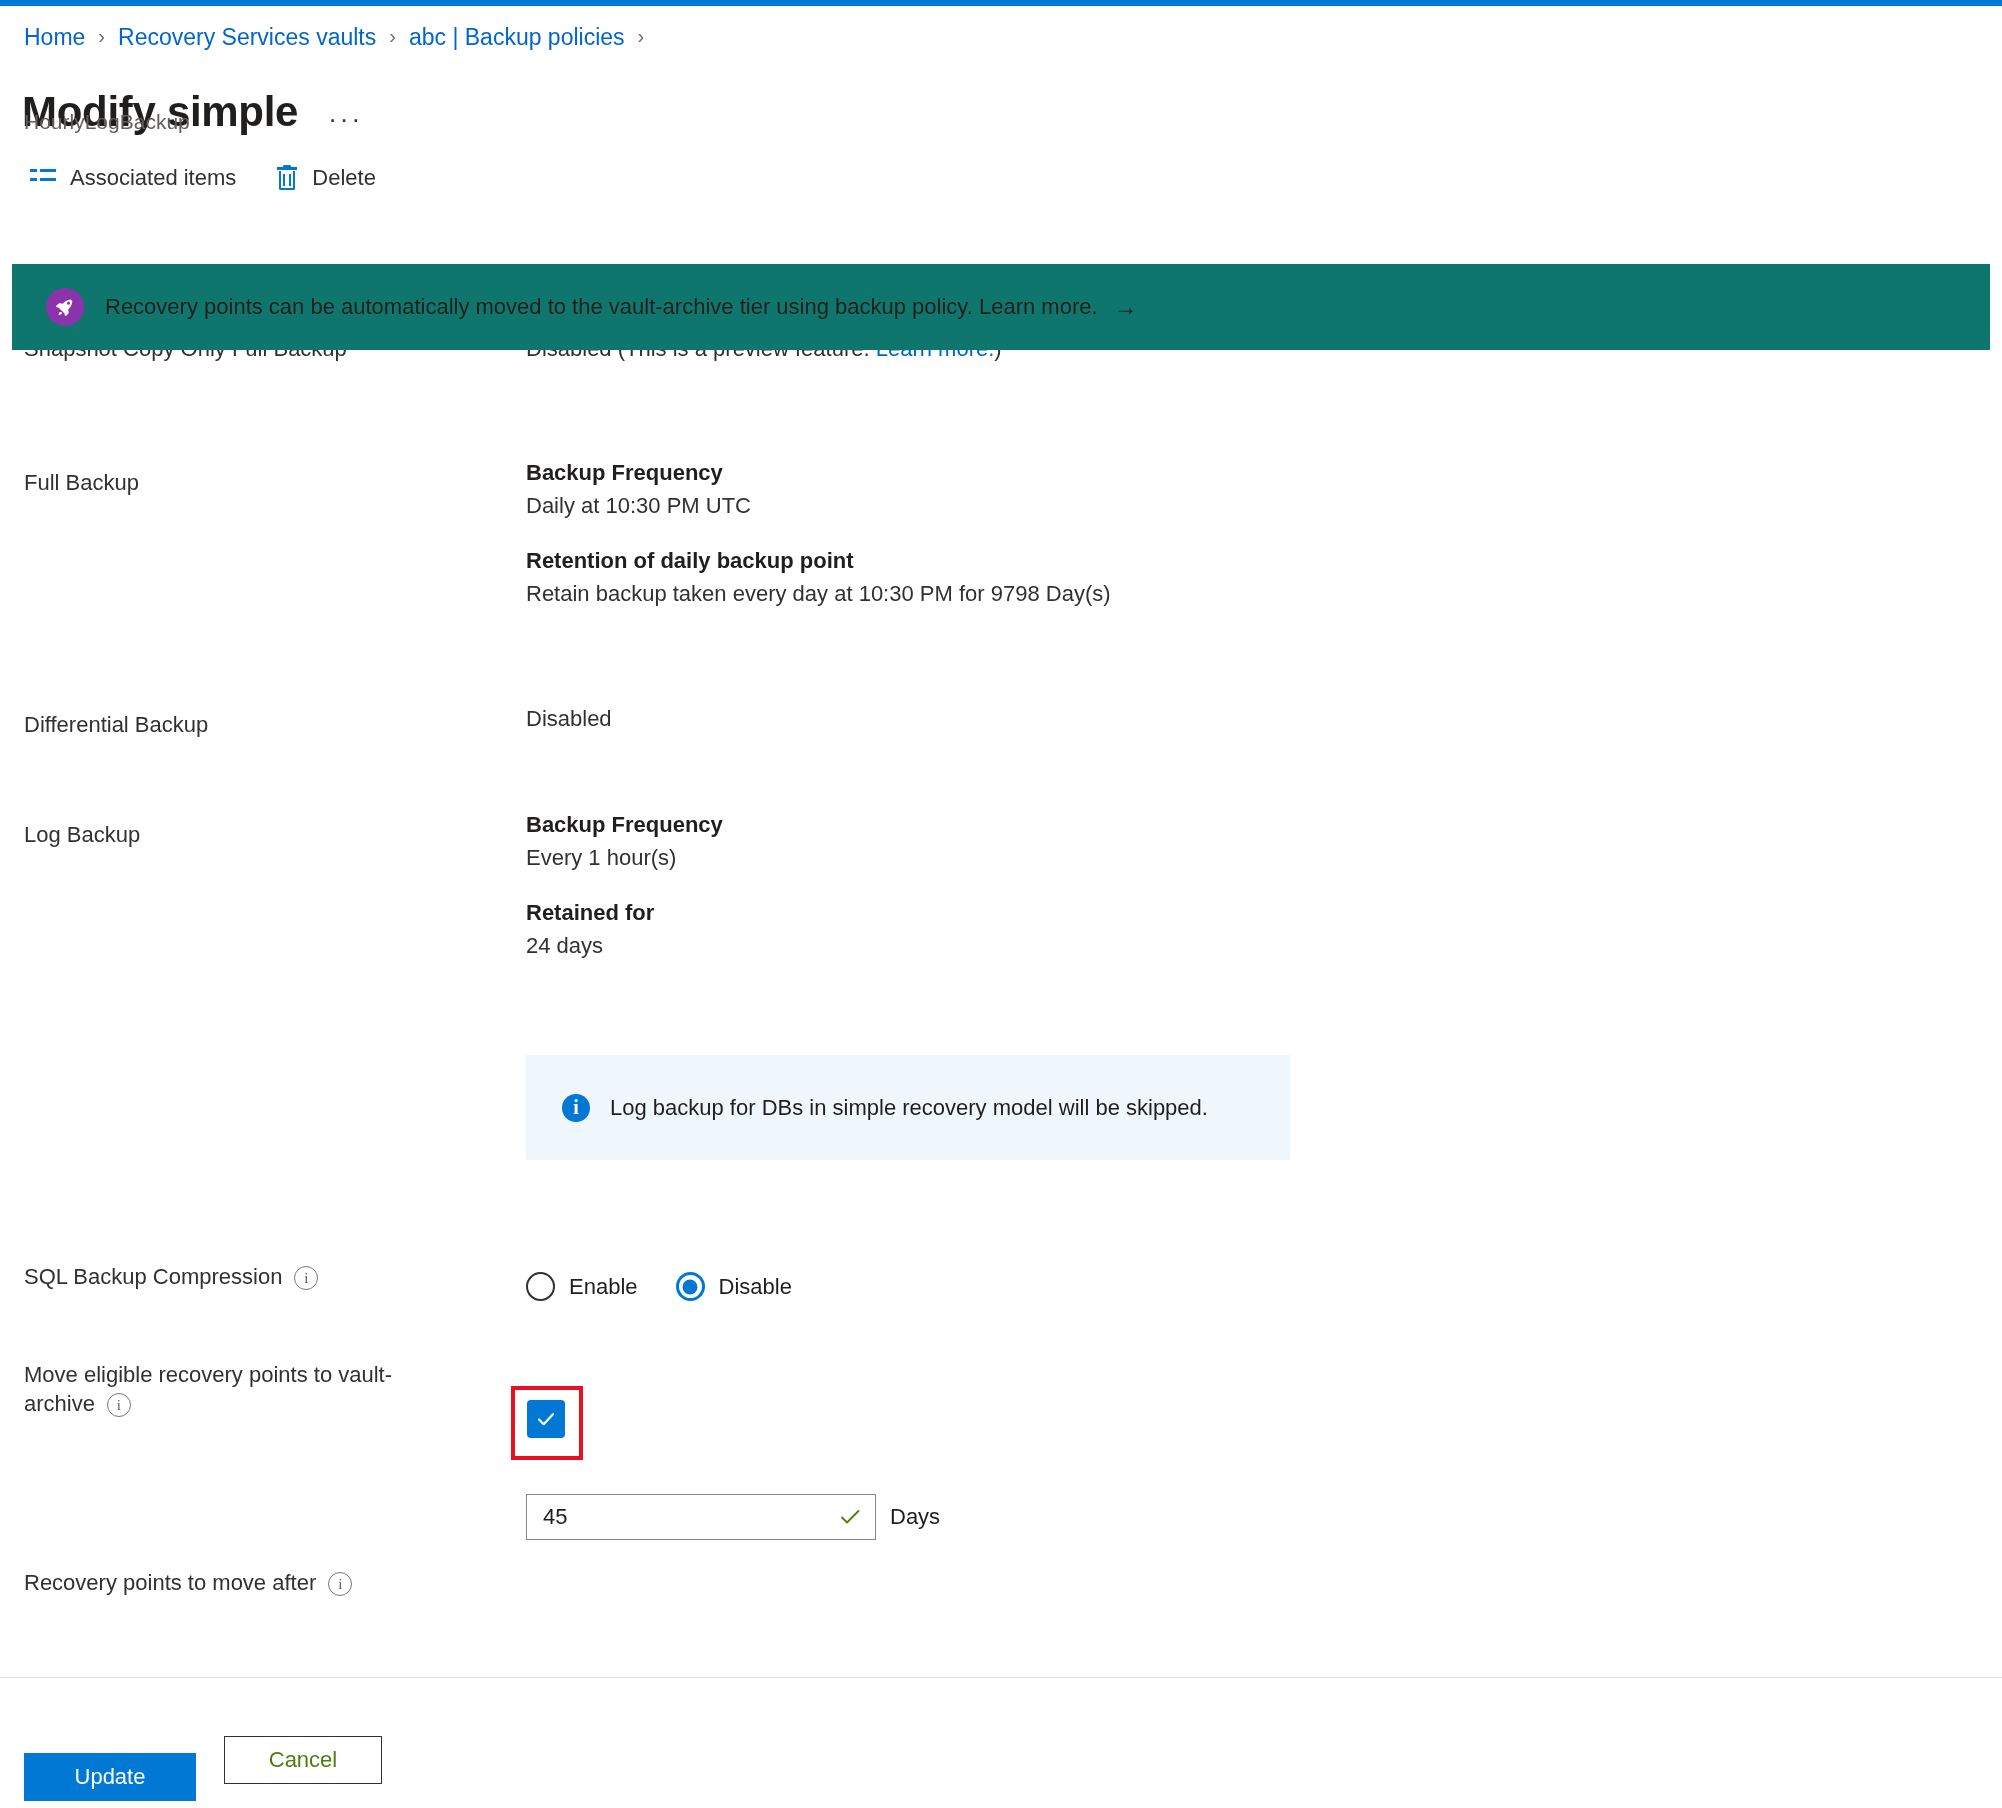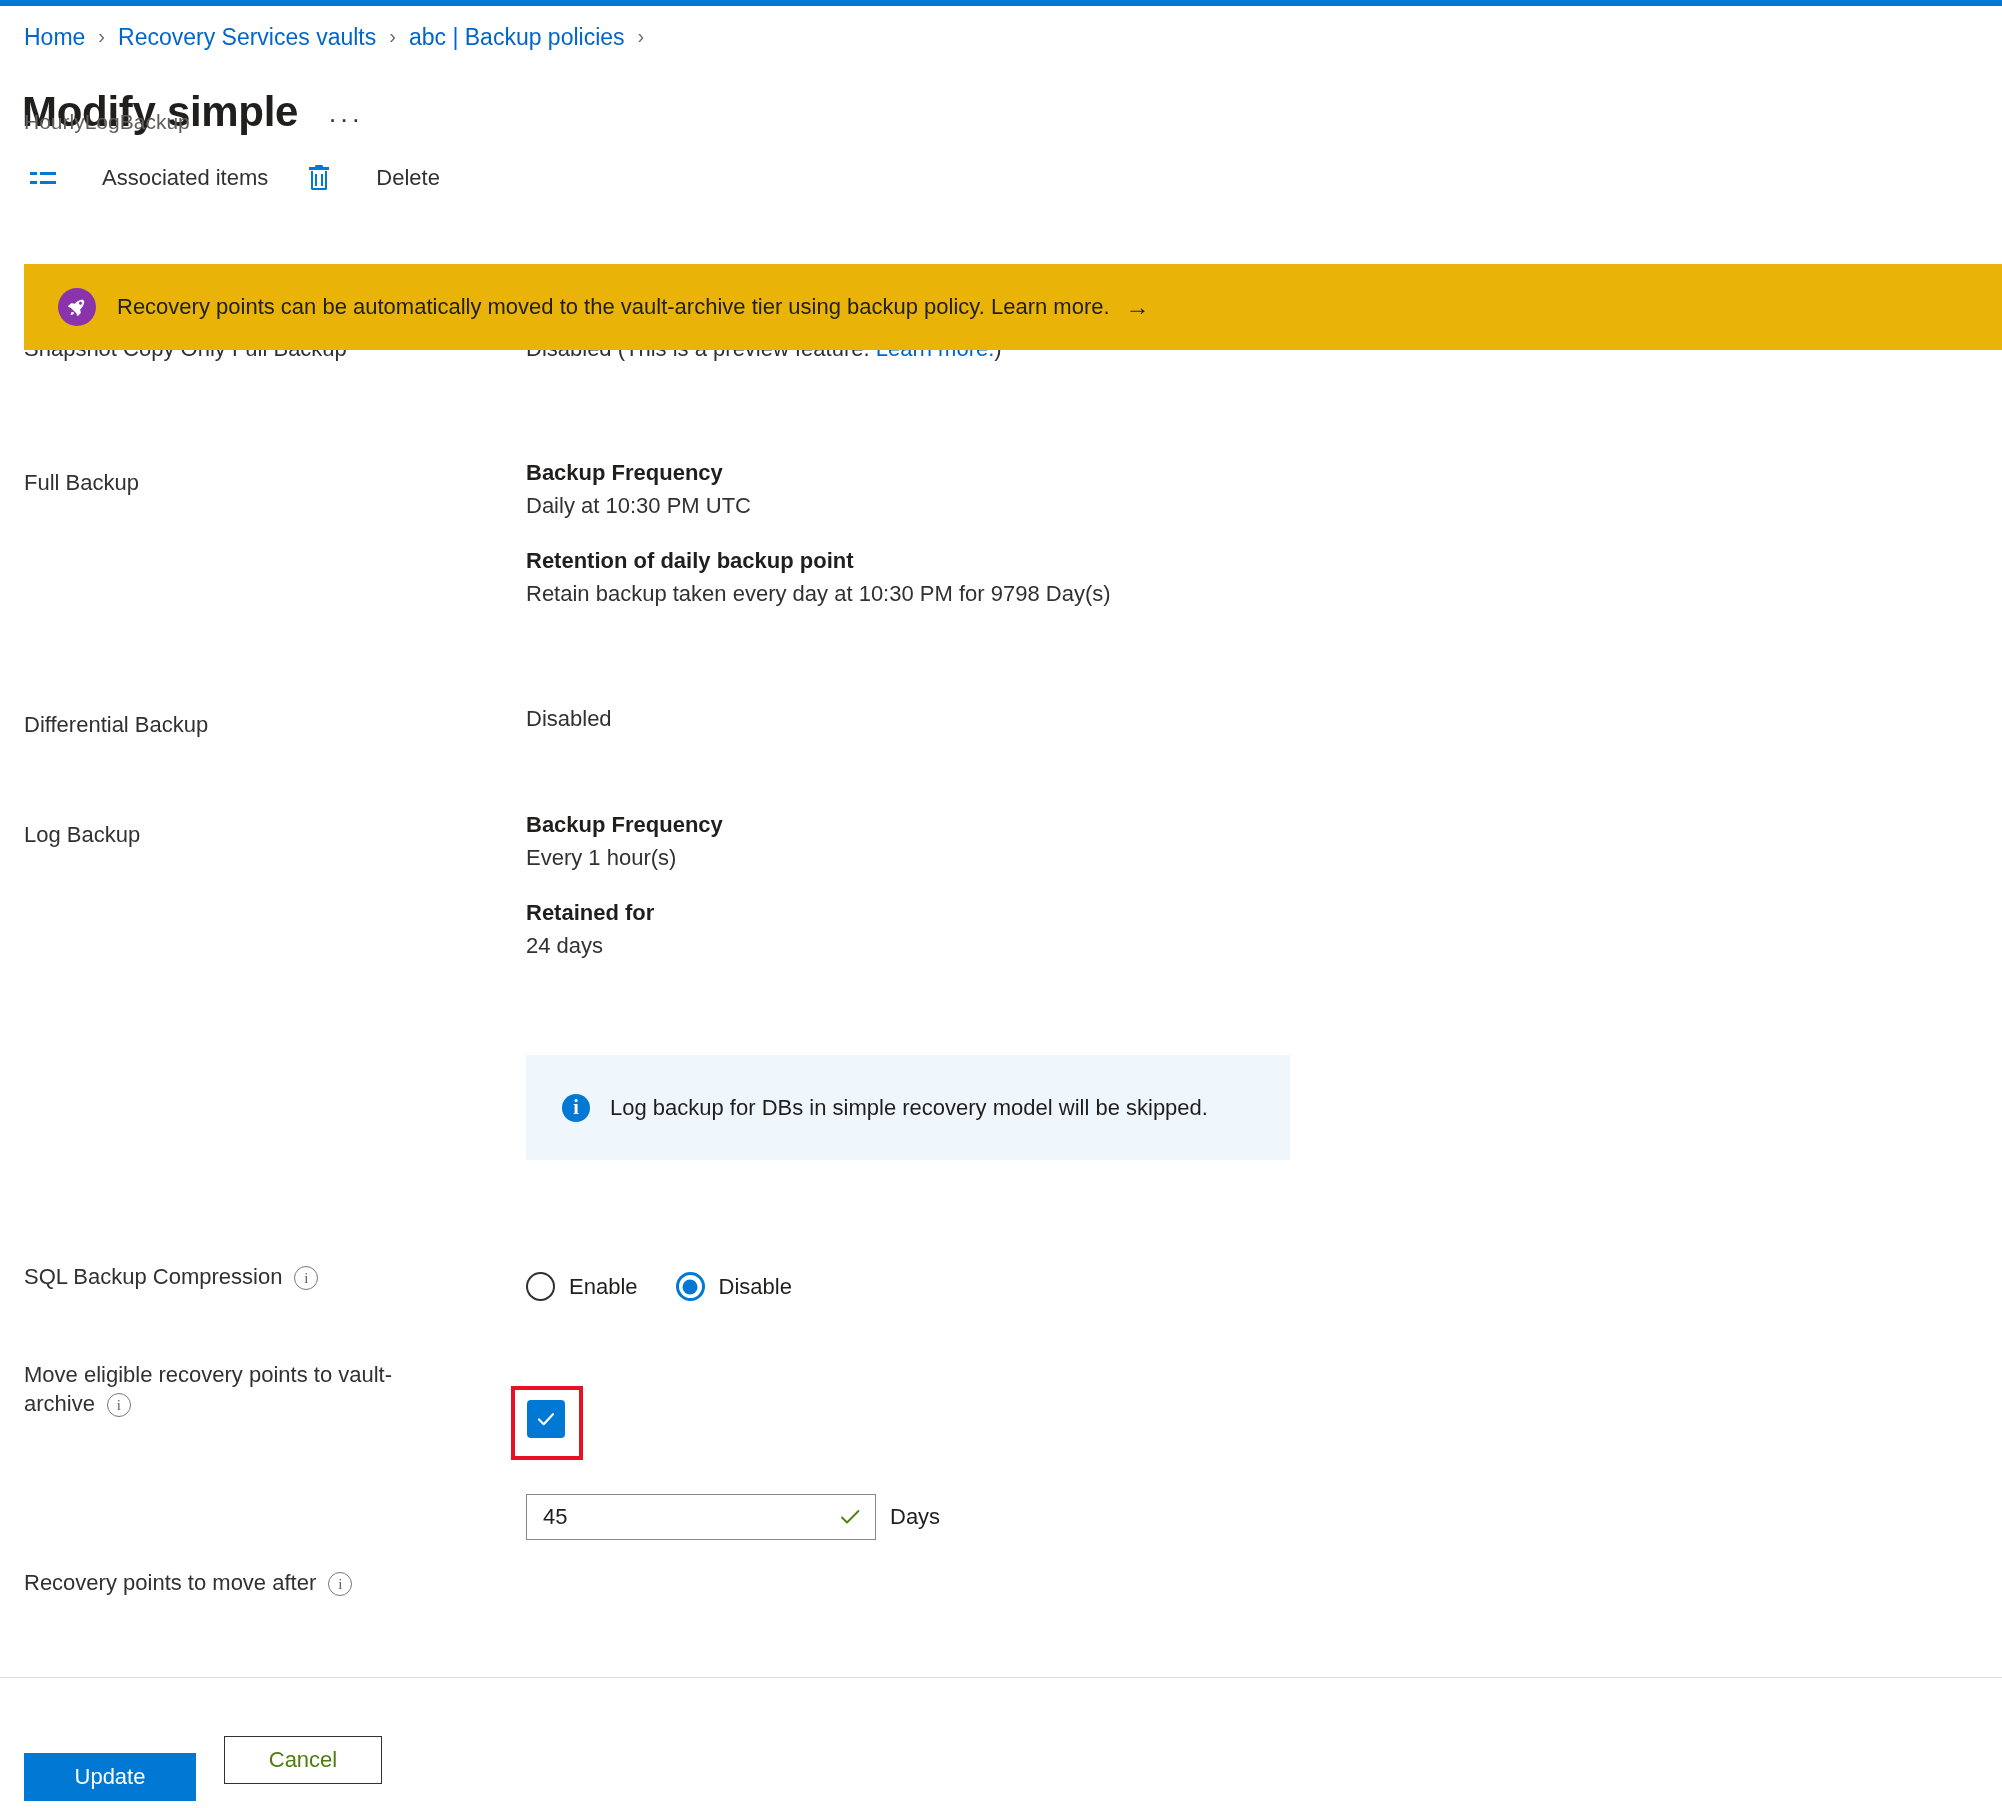--- a/index.html
+++ b/index.html
@@ -73,25 +73,24 @@
     color: #605e5c;
   }
 
   
   .commandbar {
     position: absolute; left: 26px; top: 158px;
     display: flex; align-items: center;
     height: 40px;
   }
   .cmd {
-    display: flex; align-items: center;
+    display: flex; align-items: flex-start;
     margin-right: 32px;
     cursor: pointer;
     padding: 4px 4px;
-    gap: 32px;
   }
   .cmd-label {
     font-size: 22px;
     color: #323130;
     margin-left: 14px;
   }
   .icon-assoc {
     width: 26px; height: 20px;
     position: relative;
     display: inline-block;
@@ -130,23 +129,23 @@
   }
   .icon-trash .bar {
     position: absolute; width: 2px; height: 12px;
     background: #0078d4; top: 9px;
   }
   .icon-trash .bar.b1 { left: 7px; }
   .icon-trash .bar.b2 { left: 13px; }
 
   
   .promo-banner {
-    position: absolute; left: 24px; top: 264px;
+    position: absolute; left: 12px; top: 264px;
     width: 1978px; height: 86px;
-    background: #eab308;
+    background: #0f766e;
     display: flex; align-items: center;
     padding-left: 34px;
     overflow: hidden;
   }
   .promo-icon {
     width: 38px; height: 38px;
     border-radius: 50%;
     background: #8b33ad;
     display: flex; align-items: center; justify-content: center;
     flex: none;

